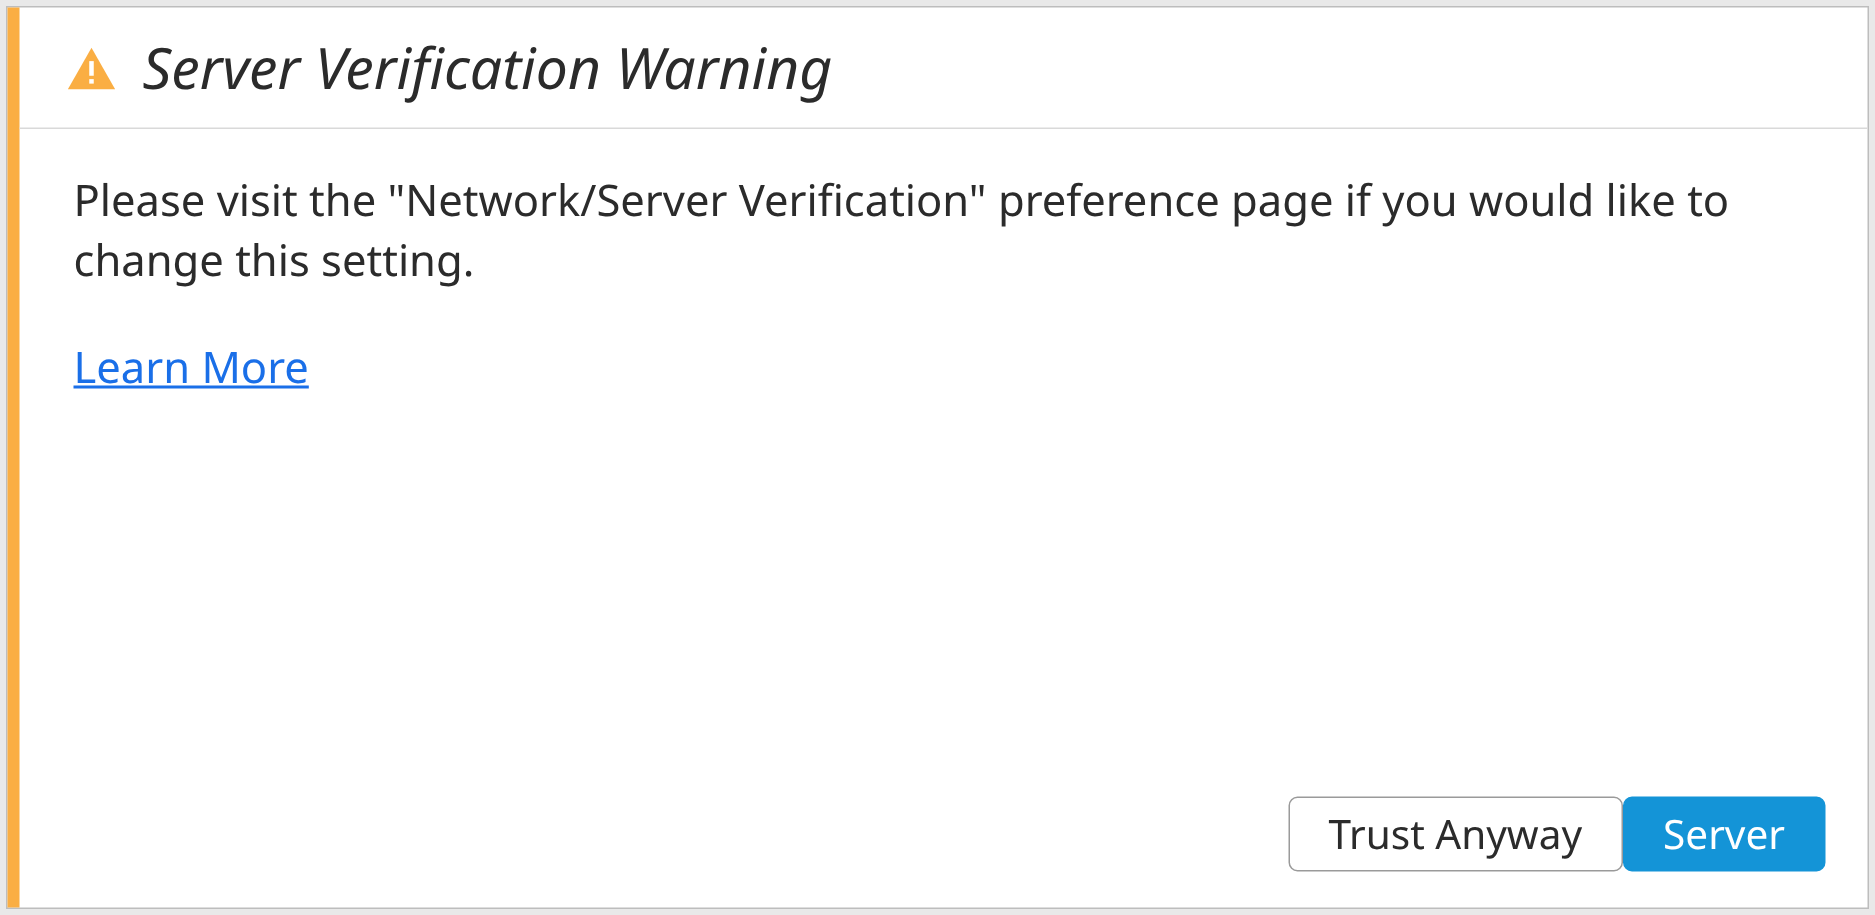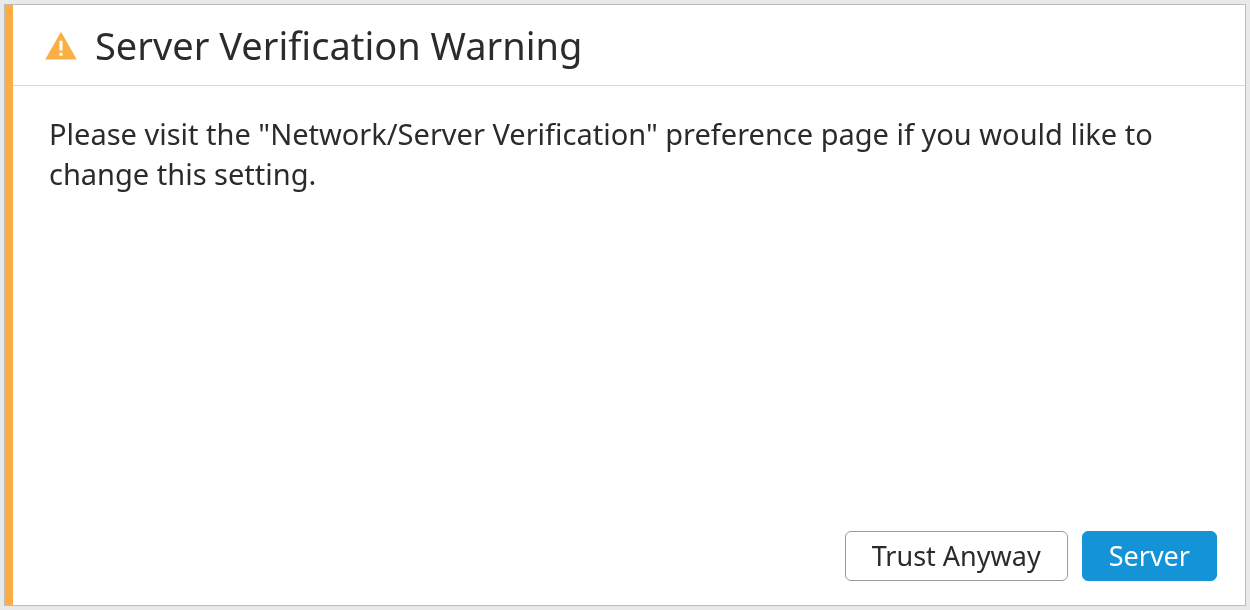--- a/index.html
+++ b/index.html
@@ -34,20 +34,21 @@
     display: flex;
     flex-direction: column;
     min-width: 0;
   }
   .dialog-header {
     display: flex;
     align-items: center;
     gap: 16px;
     padding: 20px 30px 18px 30px;
     border-bottom: 1px solid #d9d9d9;
+    font-style: italic;
   }
   .warning-icon {
     width: 36px;
     height: 36px;
     flex: 0 0 auto;
   }
   .dialog-title {
     font-size: 38px;
     font-weight: 400;
     color: #2b2b2b;
@@ -65,21 +66,20 @@
   }
   .learn-more {
     color: #1a6fe8;
     text-decoration: underline;
     cursor: pointer;
     font-size: 29px;
   }
   .button-row {
     display: flex;
     justify-content: flex-end;
-    gap: 14px;
     padding: 18px 28px 24px 28px;
   }
   .btn {
     font-size: 27px;
     padding: 8px 26px;
     border-radius: 6px;
     cursor: pointer;
     line-height: 1.2;
     font-family: inherit;
   }
@@ -107,20 +107,21 @@
           <path d="M12 2.5 L22.5 21 L1.5 21 Z" fill="#faae43"></path>
           <rect x="11" y="8.5" width="2" height="6.5" fill="#ffffff"></rect>
           <rect x="11" y="16.5" width="2" height="2" fill="#ffffff"></rect>
         </svg>
       </span>
       <span class="dialog-title">Server Verification Warning</span>
     </div>
 
     <div class="dialog-content">
       <p>Please visit the "Network/Server Verification" preference page if you would like to change this setting.</p>
+      <a class="learn-more" href="#">Learn More</a>
     </div>
 
     <div class="button-row">
       <button class="btn btn-secondary">Trust Anyway</button>
       <button class="btn btn-primary">Server</button>
     </div>
 
   </div>
 </div>
 

